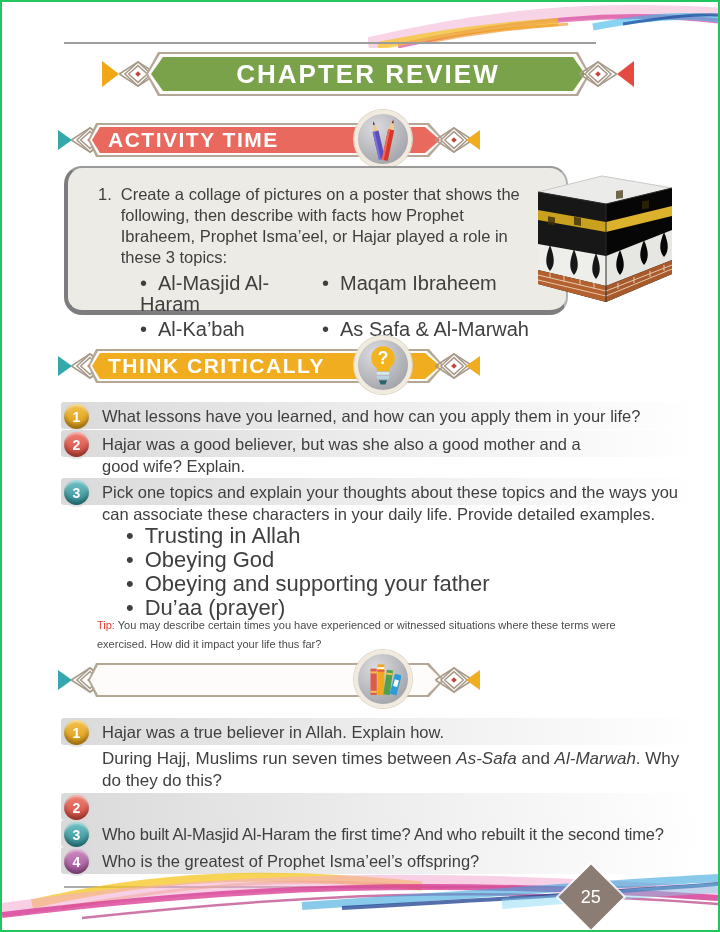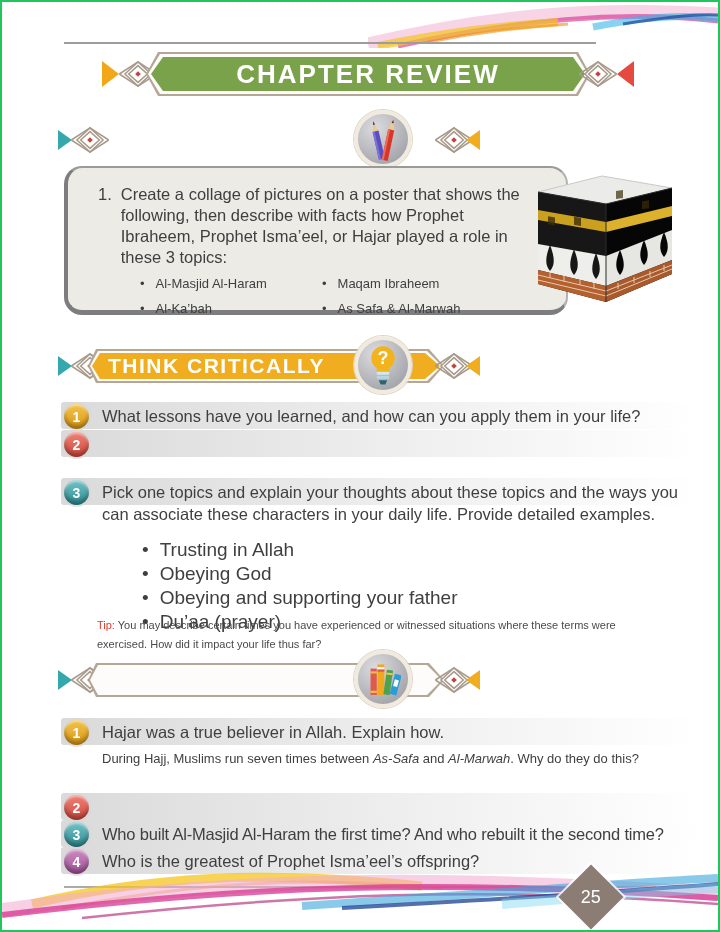--- a/index.html
+++ b/index.html
@@ -46,38 +46,38 @@
   .sb-circle{position:absolute;left:296px;top:3px;width:50px;height:50px;border-radius:50%;
     background:radial-gradient(circle at 35% 28%,#dcdce0,#a9aaaf 72%,#96979c);
     border:4px solid #f1ebdf;box-shadow:0 0 0 1px #ddd5c6;
     display:flex;align-items:center;justify-content:center;overflow:hidden;}
 
   
   .act-box{position:absolute;left:62px;top:164px;width:498px;height:142px;background:#edebe5;
     border-style:solid;border-color:#9a9a98 #b2b2b0 #7d7d7f #7d7d7f;border-width:2px 2px 5px 4px;border-radius:18px;}
   .act-item{display:flex;gap:9px;margin:16px 0 0 30px;font-size:16.5px;line-height:21px;}
   .act-text{width:412px;margin:0;}
-  .topics{display:grid;grid-auto-flow:column;grid-template-rows:repeat(2,auto);grid-template-columns:182px 214px;row-gap:4px;margin:5px 0 0 72px;font-size:13px;line-height:21px;}
+  .topics{display:grid;grid-auto-flow:column;grid-template-rows:repeat(2,auto);grid-template-columns:182px 214px;row-gap:4px;margin:5px 0 0 72px;font-size:20px;line-height:21px;}
   .bullet-item::before{content:"•";margin-right:11px;}
   .kaaba{position:absolute;left:528px;top:166px;}
 
   
   .q-row{position:absolute;left:62px;display:flex;gap:13px;align-items:flex-start;}
   .q-row::before{content:"";position:absolute;left:-3px;top:-2px;height:27px;width:calc(100% + 12px);
     background:linear-gradient(90deg,#dadada,#efefef 55%,rgba(255,255,255,0));border-radius:3px;}
   .q-num{position:relative;flex:none;width:25px;height:25px;border-radius:50%;display:flex;align-items:center;justify-content:center;
     color:#fff;font-weight:bold;font-size:14px;
     box-shadow:inset 0 -4px 4px rgba(0,0,0,.30),inset 0 2px 2px rgba(255,255,255,.45),0 0 0 2px rgba(215,215,215,.65);}
   .c-yellow{background:linear-gradient(#f2c24c,#dd9a16);}
   .c-red{background:linear-gradient(#ef8176,#d1493d);}
   .c-teal{background:linear-gradient(#74c2c6,#2e8d93);}
   .c-purple{background:linear-gradient(#cc8cbf,#a2539a);}
   .q-text{position:relative;font-size:16.5px;line-height:21.5px;padding-top:2px;}
-  .plain-row{position:absolute;left:100px;font-size:13px;line-height:21.5px;}
-  .bullets{position:absolute;left:124px;top:521px;list-style:none;margin:16px;padding:0;font-size:19px;}
+  .plain-row{position:absolute;left:100px;font-size:17px;line-height:21.5px;}
+  .bullets{position:absolute;left:124px;top:521px;list-style:none;margin:0;padding:0;font-size:22px;}
   .bullets li{height:21px;margin-bottom:3px;}
   .tip{position:absolute;left:95px;top:614px;width:560px;font-size:11px;line-height:19px;color:#4a4a4a;margin:0;}
   .tip-label{color:#e03c31;}
 
   
   .wave-top{position:absolute;left:366px;top:0;}
   .wave-bottom{position:absolute;left:0;top:858px;}
   .page-diamond{position:absolute;left:566px;top:872px;width:46px;height:46px;background:#8b7c74;transform:rotate(45deg);
     display:flex;align-items:center;justify-content:center;box-shadow:0 0 0 2px rgba(255,255,255,.8);}
   .page-num{transform:rotate(-45deg);color:#fff;font-size:18px;}
@@ -130,20 +130,27 @@
   <div class="sec-banner" style="top:105px">
     <div class="tri sb-tri-l"></div>
     <svg class="orn sb-orn-l" viewBox="0 0 44 30">
       <g fill="none" stroke="#a89a8a" stroke-width="1.6">
           <path d="M22 2 L36 15 L22 28 L8 15 Z" fill="#fff"></path>
           <path d="M22 6 L32 15 L22 24 L12 15 Z"></path>
           <path d="M2 15 L22 2 M42 15 L22 2 M2 15 L22 28 M42 15 L22 28"></path>
         </g>
       <path d="M22 12 L25 15 L22 18 L19 15 Z" fill="#c0463c"></path>
     </svg>
+    <div class="sb-wrap">
+      <div class="lay l1 pt1"></div>
+      <div class="lay l2 pt1"></div>
+      <div class="lay l3s pt1 bar-coral">
+        <span class="sb-title">ACTIVITY TIME</span>
+      </div>
+    </div>
     <svg class="orn sb-orn-r" viewBox="0 0 44 30">
       <g fill="none" stroke="#a89a8a" stroke-width="1.6">
           <path d="M22 2 L36 15 L22 28 L8 15 Z" fill="#fff"></path>
           <path d="M22 6 L32 15 L22 24 L12 15 Z"></path>
           <path d="M2 15 L22 2 M42 15 L22 2 M2 15 L22 28 M42 15 L22 28"></path>
         </g>
       <path d="M22 12 L25 15 L22 18 L19 15 Z" fill="#c0463c"></path>
     </svg>
     <div class="tri sb-tri-r"></div>
     <div class="sb-circle">
@@ -242,20 +249,21 @@
       </svg>
     </div>
   </div>
 
   <div class="q-row" style="top:402px;width:625px">
     <span class="q-num c-yellow">1</span>
     <div class="q-text">What lessons have you learned, and how can you apply them in your life?</div>
   </div>
   <div class="q-row" style="top:430px;width:625px">
     <span class="q-num c-red">2</span>
+    <div class="q-text" style="width:505px">Hajar was a good believer, but was she also a good mother and a good wife? Explain.</div>
   </div>
   <div class="q-row" style="top:478px;width:625px">
     <span class="q-num c-teal">3</span>
     <div class="q-text" style="width:610px">Pick one topics and explain your thoughts about these topics and the ways you can associate these characters in your daily life. Provide detailed examples.</div>
   </div>
 
   <ul class="bullets">
     <li class="bullet-item"><span>Trusting in Allah</span></li>
     <li class="bullet-item"><span>Obeying God</span></li>
     <li class="bullet-item"><span>Obeying and supporting your father</span></li>

